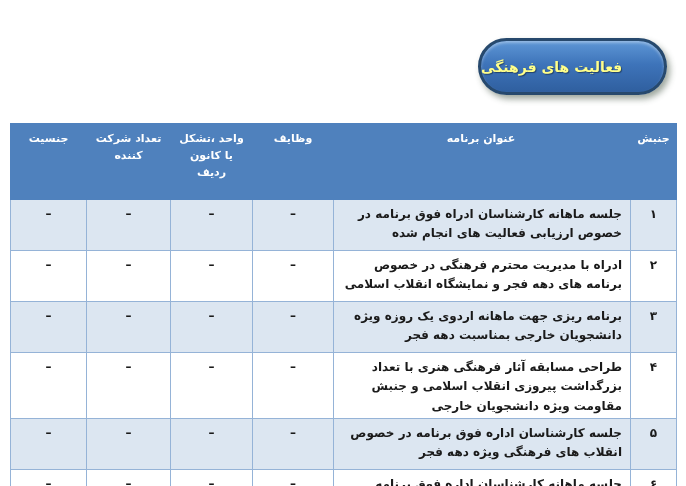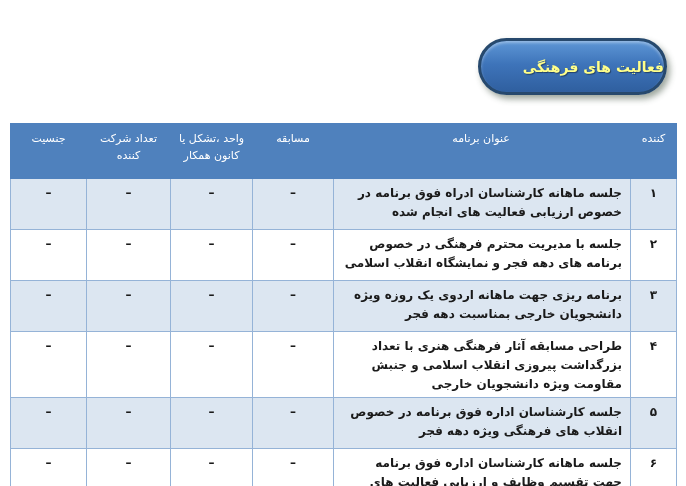--- a/index.html
+++ b/index.html
@@ -12,21 +12,21 @@
   }
   
   .badge{
     position:absolute;
     top:38px;right:19px;
     width:183px;height:51px;
     border-radius:29px;
     background:linear-gradient(180deg,#5e97d6 0%,#3e74ba 45%,#2f5f9f 100%);
     border:3px solid #27496d;
     box-shadow:3px 4px 6px rgba(40,60,40,.45), inset 0 2px 3px rgba(255,255,255,.35);
-    display:flex;align-items:center;justify-content:flex-end;
+    display:flex;align-items:center;justify-content:flex-start;
   }
   .badge span{
     color:#ffff8a;
     font-weight:bold;
     font-size:14px;
     text-shadow:1px 1px 1px rgba(0,0,0,.4);
     direction:rtl;
   }
   
   .tbl-wrap{
@@ -42,24 +42,24 @@
   }
   th,td{
     border:1px solid #95b3d7;
     vertical-align:top;
     overflow:hidden;
   }
   thead th{
     background:#4f81bd;
     border-color:#4f81bd;
     color:#ffffff;
-    font-weight:normal;
+    font-weight:bold;
     font-size:11px;
     height:46px;
-    padding:6px 4px 2px 4px;
+    padding:6px 4px 18px 4px;
     text-align:center;
     line-height:1.55;
   }
   thead th.col-title{padding-right:6px;}
   tbody td{
     height:40px;
     font-weight:bold;
     color:#1a1a1a;
     font-size:12px;
     padding:5px 8px 2px 8px;
@@ -83,40 +83,40 @@
     <colgroup>
       <col style="width:46px">
         <col style="width:297px">
         <col style="width:81px">
       <col style="width:82px">
         <col style="width:84px">
         <col style="width:76px">
     </colgroup>
     <thead>
       <tr>
-        <th>کننده</th>
+        <th>جنبش</th>
         <th class="col-title">عنوان برنامه</th>
-        <th>مسابقه</th>
-        <th>واحد ،تشکل یا کانون همکار</th>
+        <th>وظایف</th>
+        <th>واحد ،تشکل یا کانون ردیف</th>
         <th>تعداد شرکت کننده</th>
         <th>جنسیت</th>
       </tr>
     </thead>
     <tbody>
       <tr>
         <td class="c-no">۱</td>
         <td class="c-title">جلسه ماهانه  کارشناسان ادراه فوق برنامه در خصوص ارزیابی فعالیت های انجام شده</td>
         <td class="c-dash">–</td>
         <td class="c-dash">–</td>
         <td class="c-dash">–</td>
         <td class="c-dash">–</td>
       </tr>
       <tr>
         <td class="c-no">۲</td>
-        <td class="c-title">جلسه با مدیریت محترم فرهنگی در خصوص برنامه های دهه فجر و نمایشگاه انقلاب اسلامی</td>
+        <td class="c-title">ادراه با مدیریت محترم فرهنگی در خصوص برنامه های دهه فجر و نمایشگاه انقلاب اسلامی</td>
         <td class="c-dash">–</td>
         <td class="c-dash">–</td>
         <td class="c-dash">–</td>
         <td class="c-dash">–</td>
       </tr>
       <tr>
         <td class="c-no">۳</td>
         <td class="c-title">برنامه ریزی جهت ماهانه اردوی یک روزه ویژه دانشجویان خارجی بمناسبت دهه فجر</td>
         <td class="c-dash">–</td>
         <td class="c-dash">–</td>

